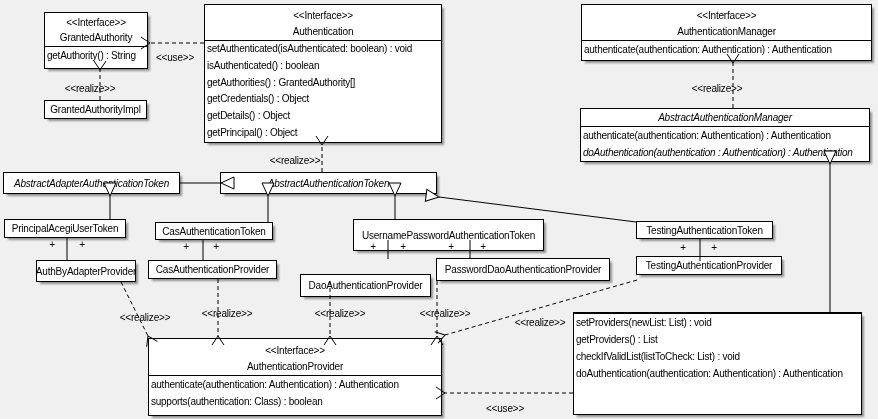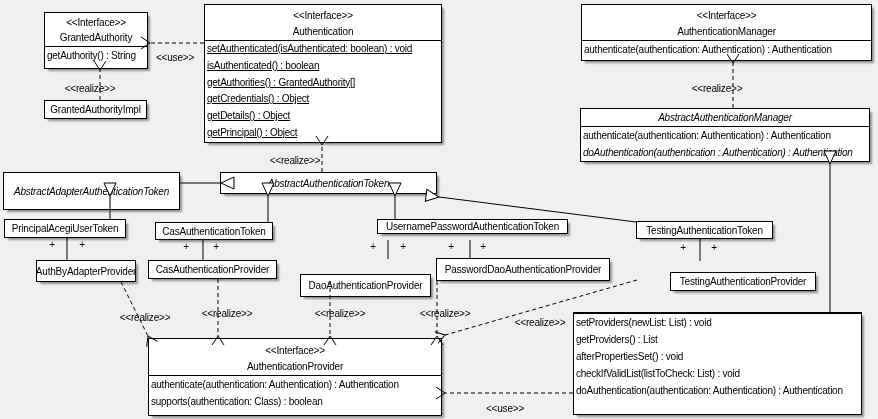--- a/index.html
+++ b/index.html
@@ -12,21 +12,21 @@
     position:absolute;background:#fff;border:1px solid #000;box-sizing:border-box;
     box-shadow:3px 3px 2px -1px rgba(0,0,0,0.40);z-index:1;
   }
   .hdr{text-align:center;padding-top:2px;}
   .stereo{line-height:15px;white-space:nowrap;}
   .cname{line-height:16px;white-space:nowrap;}
   .abstract .cname,.abstract .name-only{font-style:italic;}
   .name-only{display:flex;align-items:center;justify-content:center;height:100%;white-space:nowrap;}
   .methods{border-top:1px solid #000;}
   .m{line-height:17px;padding-left:2px;white-space:nowrap;letter-spacing:-0.25px;}
-  .lh168 .m{line-height:16.8px;text-decoration:underline;}
+  .lh168 .m{line-height:16.8px;}
   .it{font-style:italic;}
   .wires{position:absolute;left:0;top:0;z-index:3;pointer-events:none;}
   .gen,.assoc{stroke:#000;stroke-width:1;fill:none;}
   .dash{stroke:#000;stroke-width:1;fill:none;stroke-dasharray:4 3;}
   .wlabel,.plus{position:absolute;transform:translate(-50%,-50%);z-index:2;white-space:nowrap;}
 </style>
 </head>
 <body>
 
 <div class="canvas" style="background: rgb(240, 240, 240);">
@@ -73,37 +73,37 @@
   <div class="uml-box abstract" style="left:580px;top:108px;width:290px;height:54px;">
     <div class="hdr" style="padding-top:1px;">
       <div class="cname">AbstractAuthenticationManager</div>
     </div>
     <div class="methods">
       <div class="m">authenticate(authentication: Authentication) : Authentication</div>
       <div class="m it">doAuthentication(authentication : Authentication) : Authentication</div>
     </div>
   </div>
 
-  <div class="uml-box abstract" style="left:3px;top:172px;width:177px;height:38px;">
+  <div class="uml-box abstract" style="left:3px;top:172px;width:177px;height:22px;">
     <div class="name-only">AbstractAdapterAuthenticationToken</div>
   </div>
 
   <div class="uml-box abstract" style="left:220px;top:172px;width:217px;height:22px;">
     <div class="name-only">AbstractAuthenticationToken</div>
   </div>
 
   <div class="uml-box" style="left:4px;top:219px;width:122px;height:19px;">
     <div class="name-only">PrincipalAcegiUserToken</div>
   </div>
 
   <div class="uml-box" style="left:155px;top:222px;width:118px;height:18px;">
     <div class="name-only">CasAuthenticationToken</div>
   </div>
 
-  <div class="uml-box" style="left:377px;top:219px;width:191px;height:15px;">
+  <div class="uml-box" style="left:353px;top:219px;width:191px;height:32px;">
     <div class="name-only">UsernamePasswordAuthenticationToken</div>
   </div>
 
   <div class="uml-box" style="left:636px;top:221px;width:137px;height:18px;">
     <div class="name-only">TestingAuthenticationToken</div>
   </div>
 
   <div class="uml-box" style="left:36px;top:260px;width:100px;height:22px;">
     <div class="name-only">AuthByAdapterProvider</div>
   </div>
@@ -113,40 +113,39 @@
   </div>
 
   <div class="uml-box" style="left:300px;top:258px;width:131px;height:23px;margin-top:16px;">
     <div class="name-only">DaoAuthenticationProvider</div>
   </div>
 
   <div class="uml-box" style="left:436px;top:258px;width:174px;height:23px;">
     <div class="name-only">PasswordDaoAuthenticationProvider</div>
   </div>
 
-  <div class="uml-box" style="left:636px;top:272px;width:146px;height:19px;margin-left:34px;">
+  <div class="uml-box" style="left:636px;top:256px;width:146px;height:19px;">
     <div class="name-only">TestingAuthenticationProvider</div>
   </div>
 
   <div class="uml-box" style="left:148px;top:338px;width:294px;height:78px;">
     <div class="hdr" style="padding-top:4px;">
       <div class="stereo">&lt;&lt;Interface&gt;&gt;</div>
       <div class="cname" style="line-height:17px;">AuthenticationProvider</div>
     </div>
     <div class="methods">
       <div class="m">authenticate(authentication: Authentication) : Authentication</div>
       <div class="m">supports(authentication: Class) : boolean</div>
     </div>
   </div>
 
   <div class="uml-box" style="left:573px;top:312px;width:289px;height:103px;">
     <div class="methods">
       <div class="m">setProviders(newList: List) : void</div>
       <div class="m">getProviders() : List</div>
-      <div class="m">afterPropertiesSet() : void</div>
       <div class="m">checkIfValidList(listToCheck: List) : void</div>
       <div class="m">doAuthentication(authentication: Authentication) : Authentication</div>
     </div>
   </div>
 
   <span class="wlabel" style="left:175px;top:57px;">&lt;&lt;use&gt;&gt;</span>
   <span class="wlabel" style="left:90px;top:88px;">&lt;&lt;realize&gt;&gt;</span>
   <span class="wlabel" style="left:295px;top:160px;">&lt;&lt;realize&gt;&gt;</span>
   <span class="wlabel" style="left:717px;top:88px;">&lt;&lt;realize&gt;&gt;</span>
   <span class="wlabel" style="left:145px;top:317px;">&lt;&lt;realize&gt;&gt;</span>

